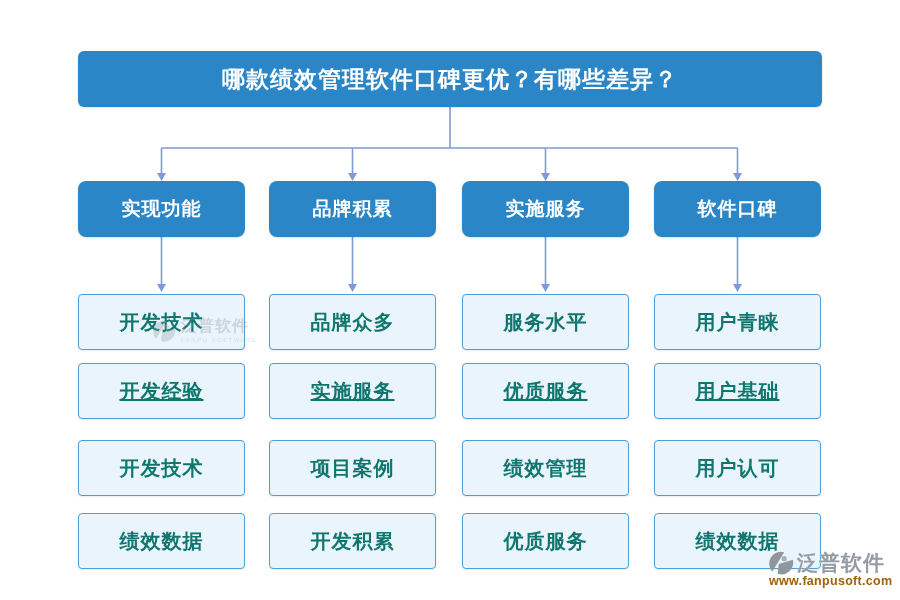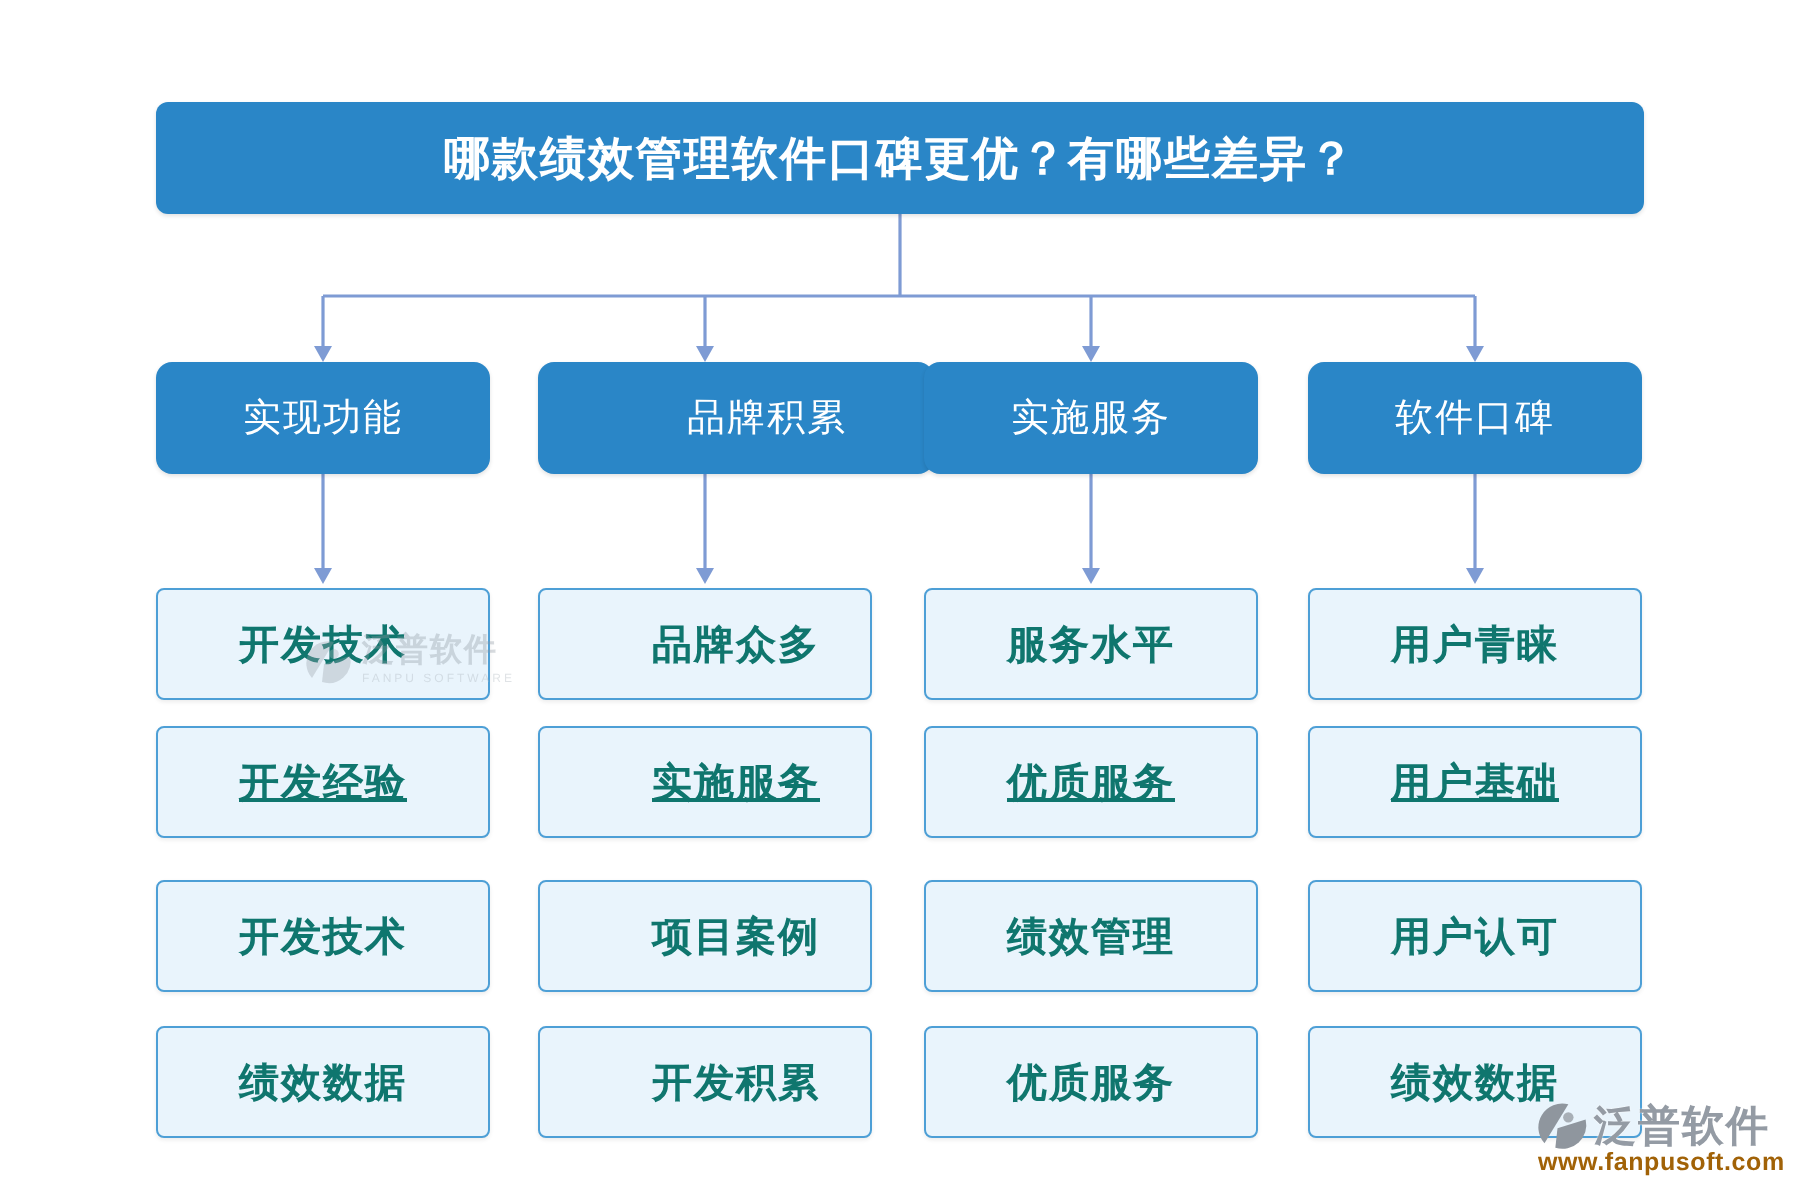--- a/index.html
+++ b/index.html
@@ -42,21 +42,21 @@
   }
   .header-box {
     position: absolute;
     top: 181px;
     width: 167px;
     height: 56px;
     background: #2a86c7;
     border-radius: 8px;
     color: #ffffff;
     font-size: 19px;
-    font-weight: normal;
+    font-weight: bold;
     display: flex;
     align-items: center;
     justify-content: center;
     letter-spacing: 1px;
     box-shadow: 0 1px 2px rgba(0,0,0,0.12);
   }
   .item-box {
     position: absolute;
     width: 167px;
     height: 56px;
@@ -68,21 +68,21 @@
     font-weight: bold;
     display: flex;
     align-items: center;
     justify-content: center;
     letter-spacing: 1px;
     box-sizing: border-box;
     box-shadow: 0 1px 2px rgba(0,0,0,0.08);
     z-index: 1;
   }
   .col-0 { left: 78px; }
-  .col-1 { left: 269px; padding-left: 31px; }
+  .col-1 { left: 269px; }
   .col-2 { left: 462px; }
   .col-3 { left: 654px; }
   .row-0 { top: 294px; }
   .row-1 { top: 363px; text-decoration: underline; }
   .row-2 { top: 440px; }
   .row-3 { top: 513px; }
 
   .watermark {
     position: absolute;
     left: 153px;

